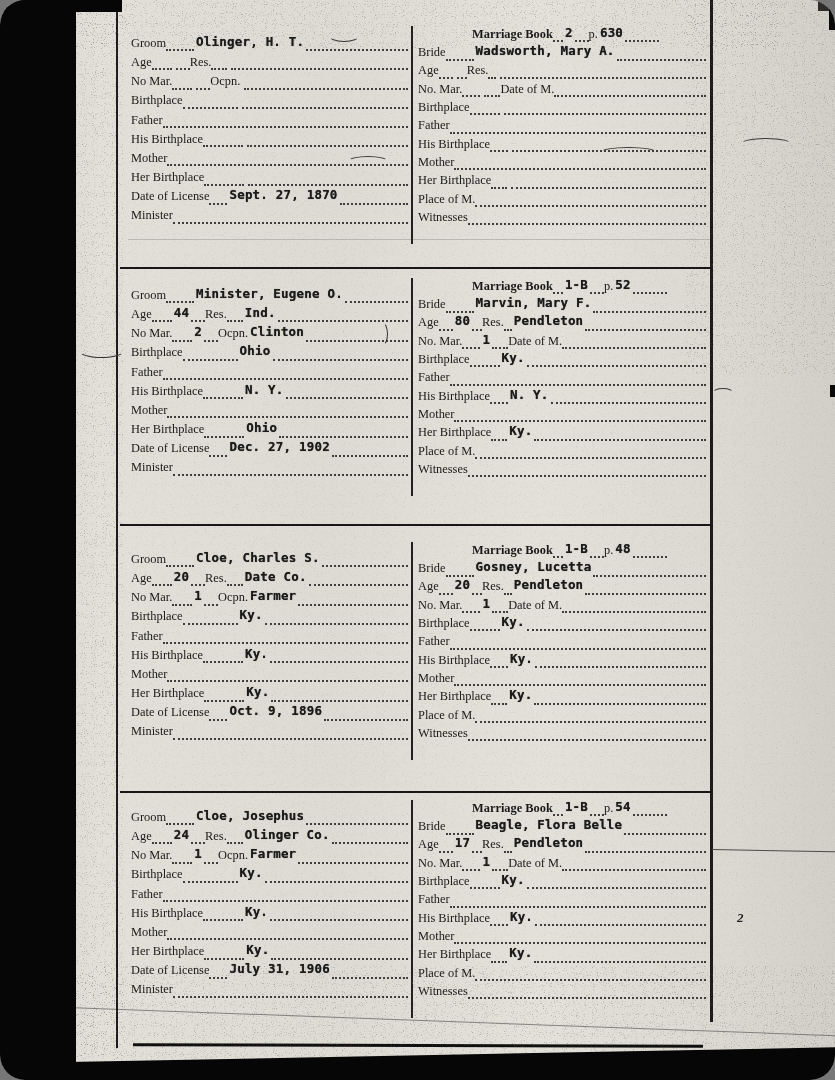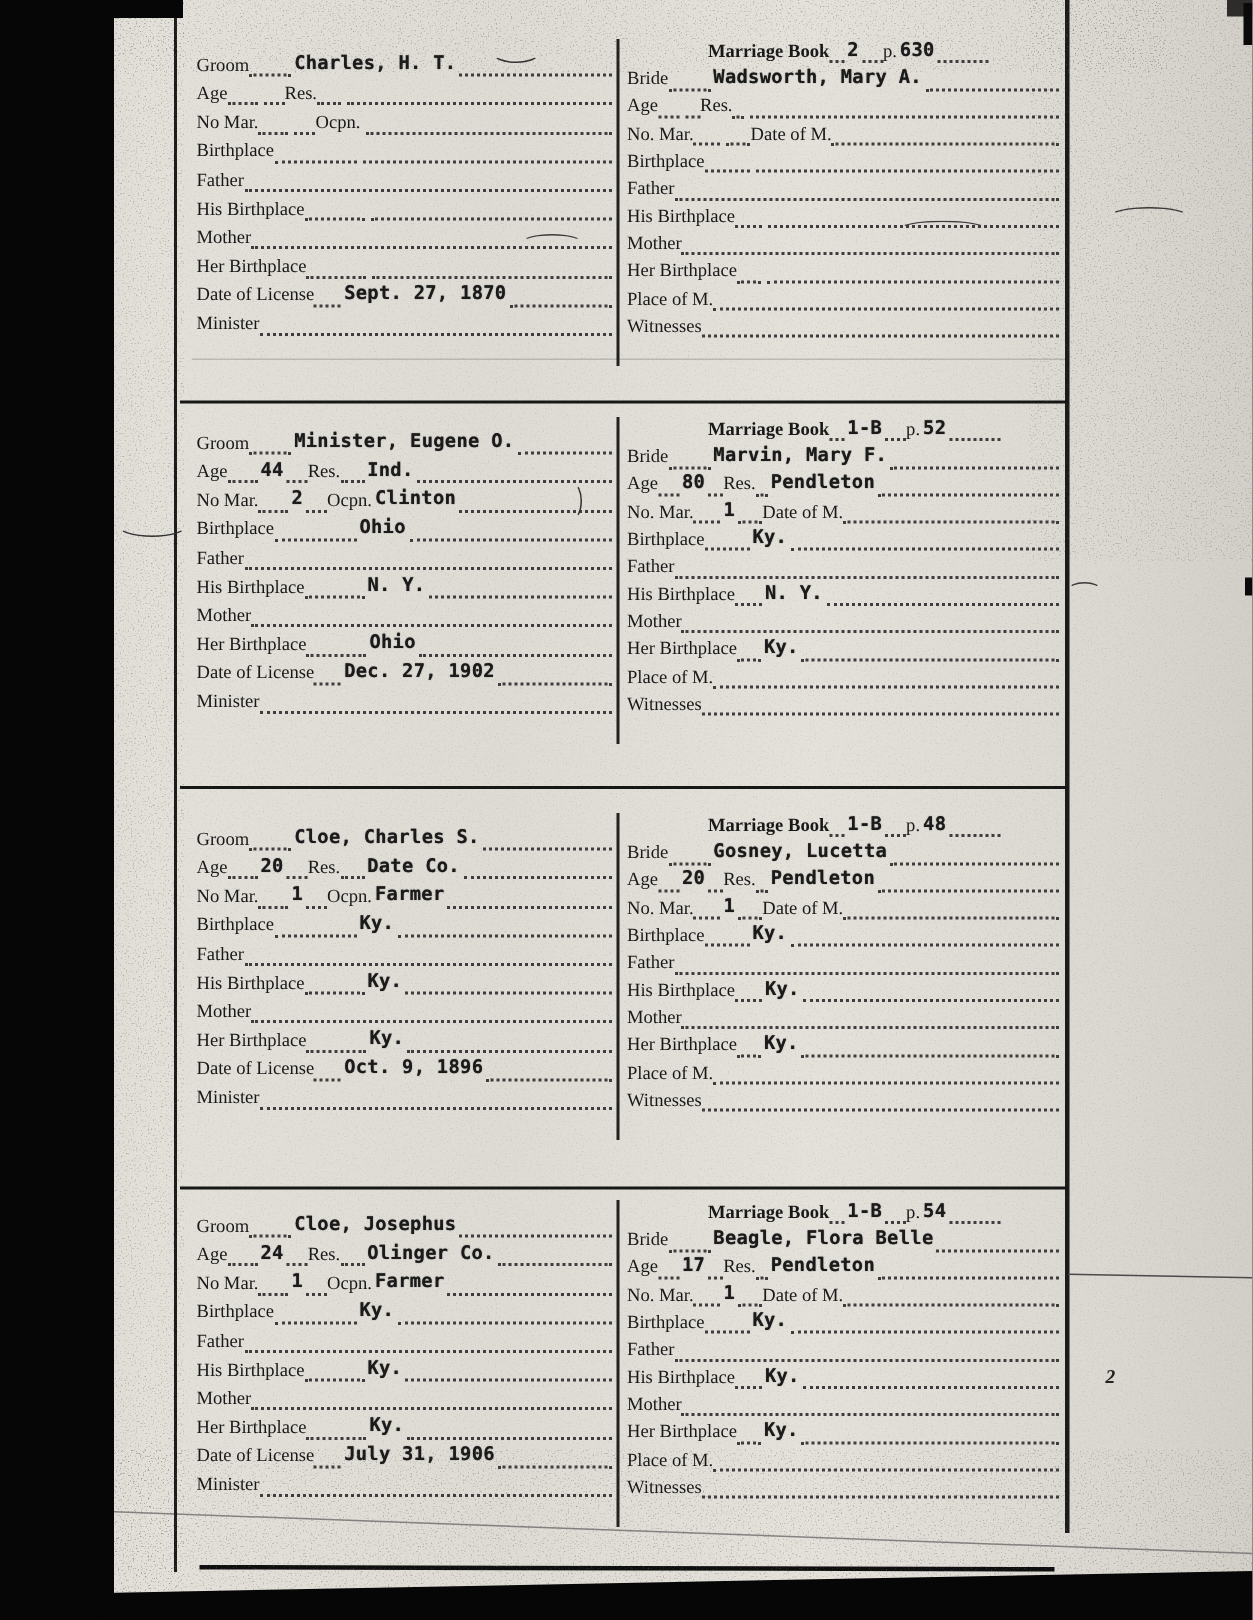--- a/index.html
+++ b/index.html
@@ -1,18 +1,18 @@
 <!DOCTYPE html>
 <html><head>
 <meta charset="utf-8">
 <style>
   html,body{margin:0;padding:0;background:#777;}
   .page{position:relative;width:835px;height:1080px;overflow:hidden;
     background:linear-gradient(90deg,#d8d5ce 0%,#e3e0d9 12%,#dedbd4 40%,#e4e1da 65%,#dbd8d1 88%,#d2cfc8 100%);
-    font-family:"Liberation Serif", serif;}
+    font-family:"Liberation Serif", serif;border-radius:25px;}
   .abs{position:absolute;}
   
   .bar-left{left:0;top:0;width:76px;height:1080px;background:#060606;z-index:6;}
   .bar-top{left:0;top:0;width:122px;height:12px;background:#060606;z-index:6;}
   .bar-bottom{left:68px;top:1062px;width:920px;height:60px;background:#060606;
     transform:rotate(-1.1deg);transform-origin:left top;z-index:6;}
   .corner-blob{left:818px;top:0;width:17px;height:11px;background:#111;opacity:.85;z-index:6;}
   .nub{background:#0a0a0a;z-index:6;}
   .rule-v{background:#1b1b1b;z-index:3;}
   .rule-left{left:116px;top:0;width:2px;height:1048px;}
@@ -72,21 +72,21 @@
   </svg>
 
   <div id="records-host">
       <div class="record" style="top: 20px;">
       <div class="vdiv"></div>
 
       <div class="col groom-col">
         <div class="row">
           <span class="lbl">Groom</span>
           <span class="dots w28"></span>
-          <span class="typed">Charles, H. T.</span>
+          <span class="typed">Olinger, H. T.</span>
           <span class="dots grow"></span>
         </div>
         <div class="row">
           <span class="lbl">Age</span>
           <span class="dots w20"></span>
           <span class="typed"></span>
           <span class="dots w14"></span>
           <span class="lbl">Res.</span>
           <span class="dots w16"></span>
           <span class="typed"></span>

